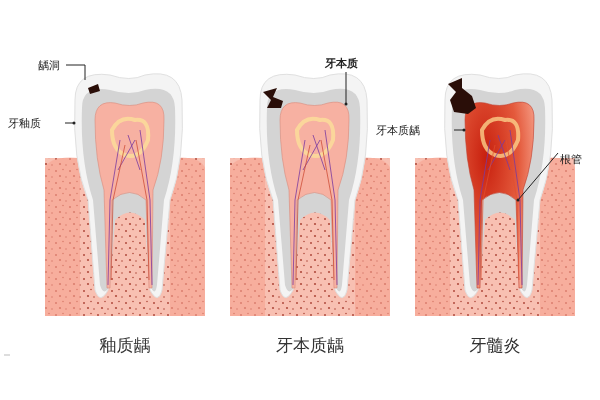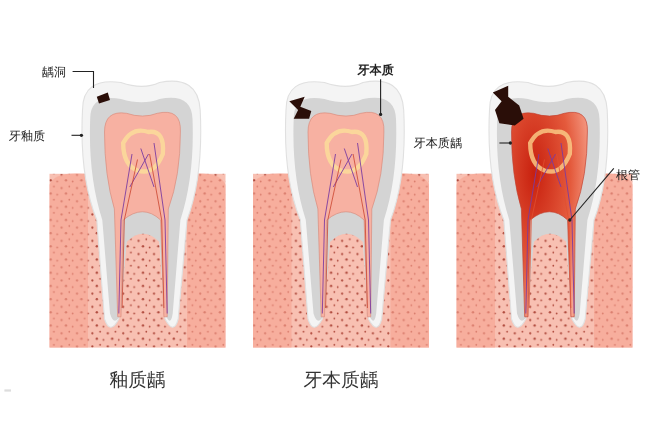--- a/index.html
+++ b/index.html
@@ -91,15 +91,16 @@
     <path d="M38 84 L52 78 L52 88 L62 96 L66 108 L58 114 L44 112 L40 100 L46 92 Z" fill="#2a0e08"></path>
   </svg>
   <svg width="200" height="220" style="position:absolute;left:0;top:0">
     <line x1="54" y1="130" x2="44" y2="130" stroke="#222"></line>
     <circle cx="54" cy="130" r="1.5" fill="#222"></circle>
     <line x1="108" y1="200" x2="148" y2="153" stroke="#222"></line>
     <circle cx="108" cy="200" r="1.5" fill="#222"></circle>
   </svg>
   <div class="lbl" style="left:-34px;top:123px;">牙本质龋</div>
   <div class="lbl" style="left:150px;top:152px;">根管</div>
+  <div class="caption" style="left:0px;">牙髓炎</div>
 </div>
 
 <div class="mark"></div>
 
 </body></html>

